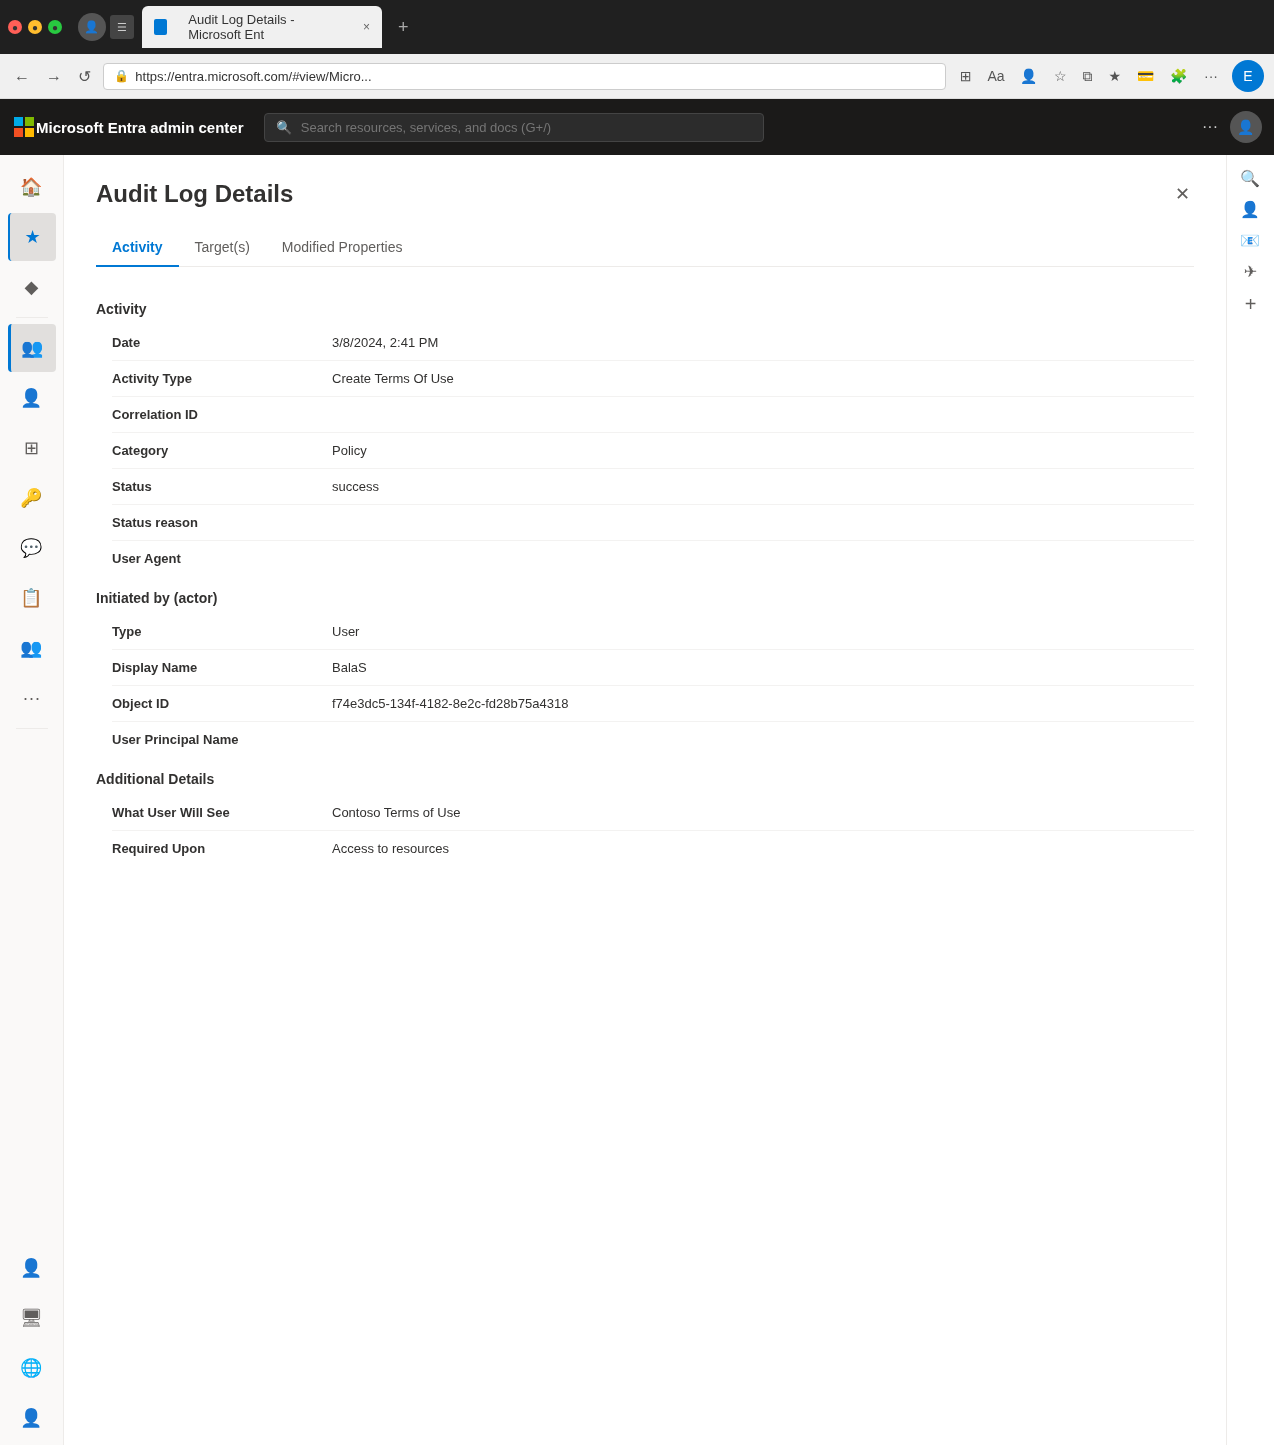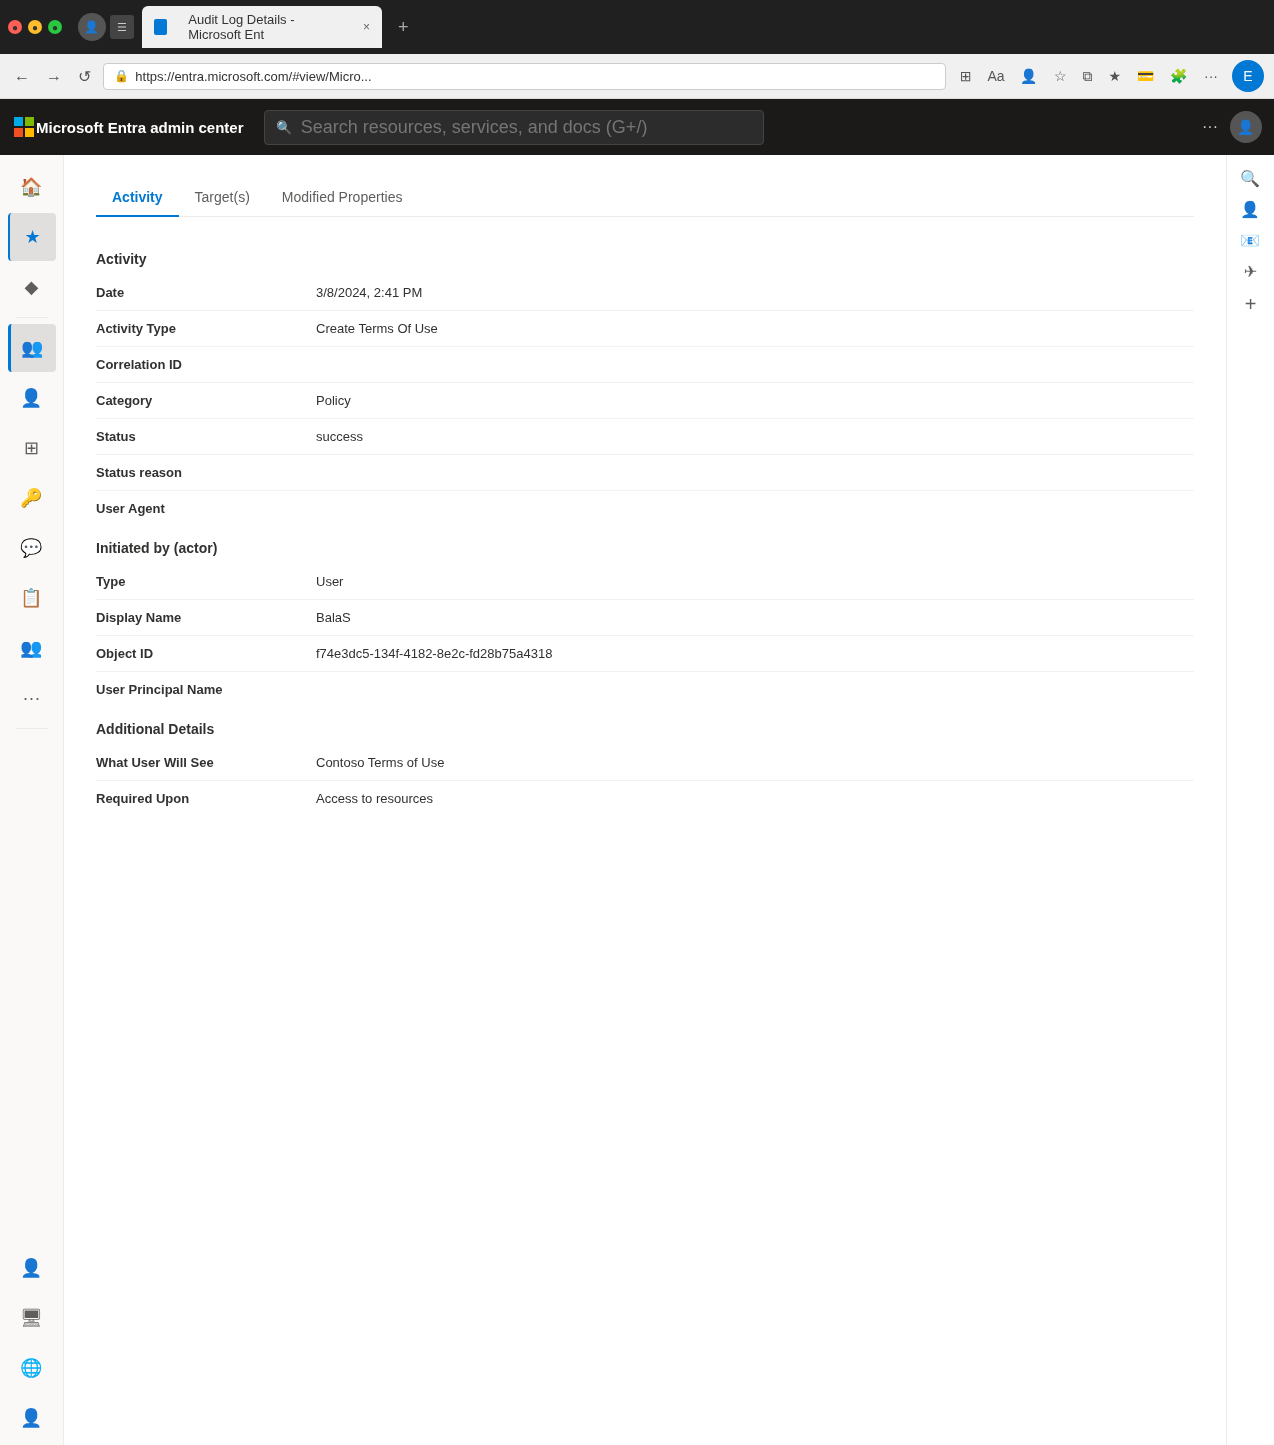--- a/index.html
+++ b/index.html
@@ -24,21 +24,21 @@
     .address-bar-icon { color: #666; font-size: 12px; }
     .address-text { color: #333; font-size: 13px; }
     .toolbar-icons { display: flex; gap: 4px; }
     .toolbar-icon { padding: 4px 6px; font-size: 14px; color: #555; cursor: pointer; border-radius: 3px; }
 
     
     .app-header { background: #1b1a19; color: white; display: flex; align-items: center; padding: 0 12px; height: 56px; }
     .app-logo { display: flex; align-items: center; gap: 10px; }
     .app-name { font-size: 15px; font-weight: 600; color: white; margin-right: 20px; }
     .header-search { flex: 1; background: #2c2c2c; border: 1px solid #444; border-radius: 4px; padding: 6px 12px; color: #ccc; font-size: 13px; display: flex; align-items: center; gap: 8px; max-width: 500px; }
-    .header-search input { background: none; border: none; color: #84cc16; font-size: 18px; outline: none; width: 100%; }
+    .header-search input { background: none; border: none; color: #84cc16; font-size: 13px; outline: none; width: 100%; }
     .header-search-icon { color: #888; }
     .header-right { display: flex; align-items: center; gap: 12px; margin-left: auto; }
     .header-icon-btn { color: #ccc; font-size: 16px; cursor: pointer; }
     .user-avatar { width: 32px; height: 32px; border-radius: 50%; background: #555; display: flex; align-items: center; justify-content: center; color: white; font-size: 14px; }
 
     
     .app-body { display: flex; height: calc(1445px - 100px); }
 
     
     .sidebar { width: 64px; background: #faf9f8; border-right: 1px solid #edebe9; display: flex; flex-direction: column; align-items: center; padding: 8px 0; gap: 2px; }
@@ -56,21 +56,21 @@
     .panel-header { display: flex; align-items: center; justify-content: space-between; margin-bottom: 20px; }
     .panel-title { font-size: 24px; font-weight: 600; color: #323130; }
     .close-btn { background: none; border: none; font-size: 18px; cursor: pointer; color: #605e5c; padding: 4px; }
 
     
     .tabs { display: flex; gap: 0; border-bottom: 1px solid #edebe9; margin-bottom: 20px; }
     .tab { padding: 10px 16px; font-size: 14px; cursor: pointer; color: #605e5c; border-bottom: 2px solid transparent; margin-bottom: -1px; }
     .tab.active { color: #0078d4; border-bottom: 2px solid #0078d4; font-weight: 600; }
 
     
-    .field-row { display: flex; padding: 10px 0; border-bottom: 1px solid #f3f2f1; align-items: flex-start; }
+    .field-row { display: flex; padding: 10px 0; border-bottom: 1px solid #f3f2f1; align-items: flex-start; margin-left: 16px; }
     .field-row:last-child { border-bottom: none; }
     .field-label { width: 220px; font-size: 13px; font-weight: 600; color: #323130; flex-shrink: 0; }
     .field-value { font-size: 13px; color: #323130; flex: 1; }
     .field-value.link { color: #0078d4; text-decoration: none; cursor: pointer; }
 
     .section-heading { font-size: 14px; font-weight: 700; color: #323130; padding: 14px 0 8px 0; }
 
     
     .right-ext-sidebar { width: 48px; background: white; border-left: 1px solid #edebe9; display: flex; flex-direction: column; align-items: center; padding: 8px 0; }
   </style>
@@ -189,20 +189,24 @@
     <div class="sidebar-item">
       <span>👤</span>
     </div>
     <div class="sidebar-item">
       
     </div>
   </div>
 
   <div class="main-content">
 
+    <div class="panel-header">
+      <h1 class="panel-title">Audit Log Details</h1>
+      <button class="close-btn">✕</button>
+    </div>
 
     <div class="tabs">
       <div class="tab active">
         <span>Activity</span>
       </div>
       <div class="tab">
         <span>Target(s)</span>
       </div>
       <div class="tab">
         <span>Modified Properties</span>

